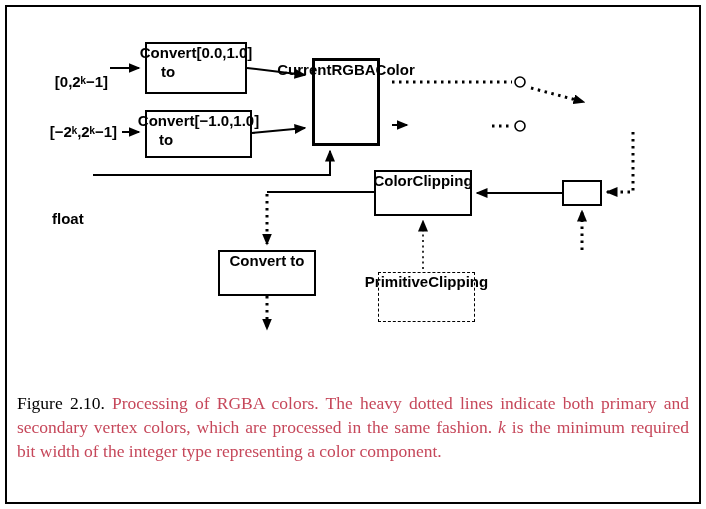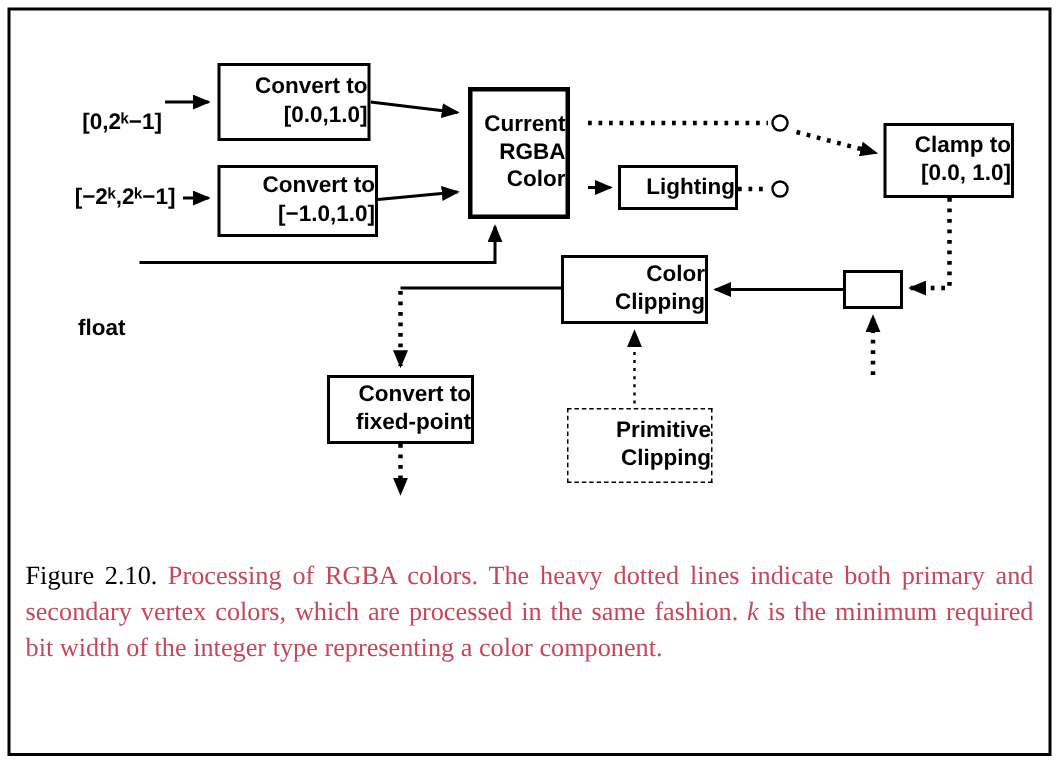--- a/index.html
+++ b/index.html
@@ -13,21 +13,21 @@
     position:absolute; left:5px; top:5px; width:696px; height:499px;
     border:2px solid #000;
   }
   .connectors { position:absolute; left:0; top:0; }
   .solid   { stroke-width:2; }
   .heavy   { stroke-width:3; stroke-dasharray:2.5 4.5; }
   .lightdot{ stroke-width:1.6; stroke-dasharray:2 3.4; }
 
   .box {
     position:absolute; background:#fff; border:2px solid #000;
-    display:flex; flex-direction:column; align-items:flex-end; justify-content:center;
+    display:flex; flex-direction:row; align-items:flex-start; justify-content:center;
     font-weight:bold; font-size:15px; line-height:1.26; text-align:center; color:#000;
   }
   .b1  { left:145px; top:42px;  width:102px; height:52px; }
   .b2  { left:145px; top:110px; width:107px; height:48px; }
   .b3  { left:312px; top:58px;  width:68px;  height:88px; border-width:3.5px; }
   .b4  { left:412px; top:110px; width:80px;  height:30px; }
   .b5  { left:589px; top:82px;  width:87px;  height:50px; }
   .b6  { left:562px; top:180px; width:40px;  height:26px; }
   .b7  { left:374px; top:170px; width:98px;  height:46px; }
   .b8  { left:536px; top:253px; width:92px;  height:28px; }
@@ -35,21 +35,21 @@
   .b10 { left:378px; top:272px; width:97px;  height:50px; border-width:1.6px; border-style:dashed; font-weight:bold; }
 
   .lab {
     position:absolute; font-weight:bold; font-size:15px; color:#000; white-space:nowrap;
   }
   .lab-unsigned { left:28px;  top:73px;  width:80px; text-align:right; }
   .lab-signed   { left:20px;  top:123px; width:97px; text-align:right; }
   .lab-float    { left:52px;  top:166px;margin-top:44px; }
 
   .caption {
-    position:absolute; left:17px; top:372px; width:672px;
+    position:absolute; left:17px; top:392px; width:672px;
     font-family:"Liberation Serif","DejaVu Serif",serif;
     font-size:17.5px; line-height:1.37; text-align:justify;
     color:#c6475a;
   }
   .caption .lead { color:#000; margin-right:7px; }
   .caption .kvar { font-style:italic; }
 </style>
 </head>
 <body>
 
@@ -101,40 +101,32 @@
     <div>Convert to</div>
     <div>[−1.0,1.0]</div>
   </div>
 
   <div class="box b3">
     <div>Current</div>
     <div>RGBA</div>
     <div>Color</div>
   </div>
 
-  <div class="box b4">
-    <div>Lighting</div>
-  </div>
 
-  <div class="box b5">
-    <div>Clamp to</div>
-    <div>[0.0, 1.0]</div>
-  </div>
 
   <div class="box b6"></div>
 
   <div class="box b7">
     <div>Color</div>
     <div>Clipping</div>
   </div>
 
 
   <div class="box b9">
     <div>Convert to</div>
-    <div>fixed-point</div>
   </div>
 
   <div class="box b10">
     <div>Primitive</div>
     <div>Clipping</div>
   </div>
 
   <p class="caption"><span class="lead">Figure 2.10.</span><span>Processing of RGBA colors. The heavy dotted lines indicate both primary and secondary vertex colors, which are processed in the same fashion. </span><span class="kvar">k</span><span> is the minimum required bit width of the integer type representing a color component.</span></p>
 </div>
 

